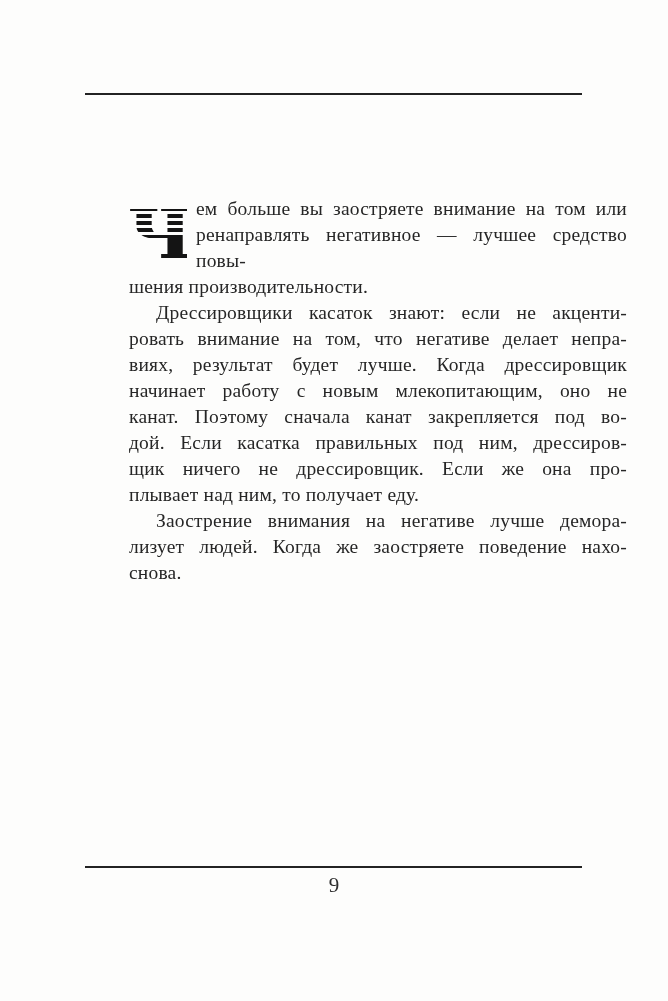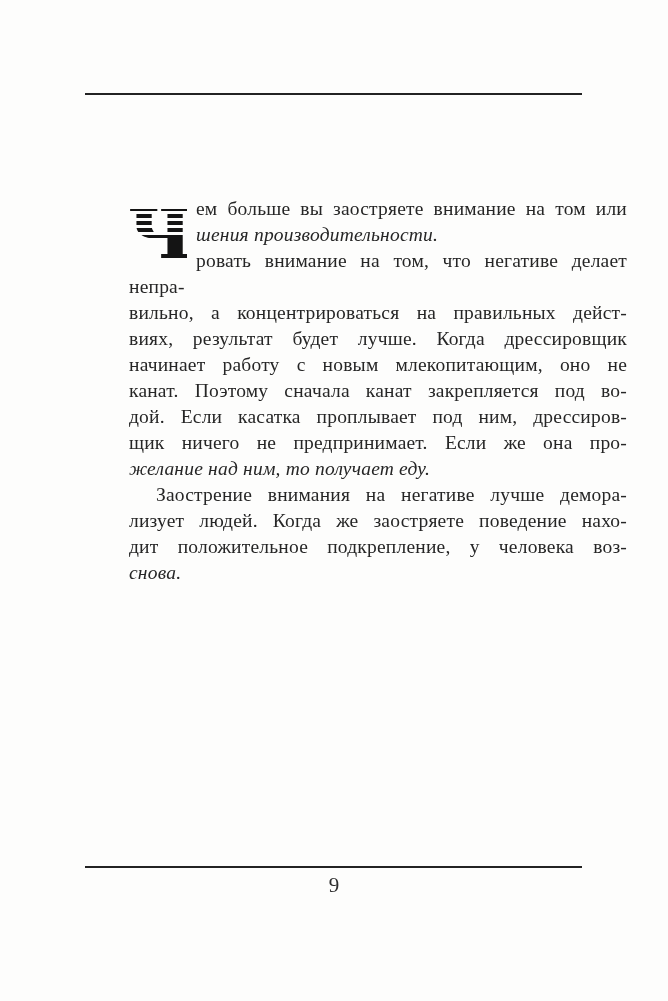--- a/index.html
+++ b/index.html
@@ -65,21 +65,20 @@
   .s4 { top: 34px; }
 
   .jline {
     text-align: justify;
     text-align-last: justify;
     white-space: normal;
   }
   .lastline {
     text-align: right;
     text-align-last: left;
-    font-style: italic;
   }
   .indent {
     text-indent: 27px;
   }
 
   .page-number {
     position: absolute;
     top: 873px;
     left: 0;
     width: 668px;
@@ -97,37 +96,37 @@
 
   <div class="paragraph">
     <span class="drop-cap">
       <span class="glyph">Ч</span>
       <span class="stripe s1"></span>
       <span class="stripe s2"></span>
       <span class="stripe s3"></span>
       <span class="stripe s4"></span>
     </span>
     <div class="jline">ем больше вы заостряете внимание на том или</div>
+    <div class="jline">ренаправлять негативное — лучшее средство повы-</div>
     <div class="lastline">шения производительности.</div>
   </div>
 
   <div class="paragraph">
+    <div class="jline indent">Дрессировщики касаток знают: если не акценти-</div>
     <div class="jline">ровать внимание на том, что негативе делает непра-</div>
-    <div class="jline">вильно, а концентрироваться на правильных дейст-</div>
     <div class="jline">виях, результат будет лучше. Когда дрессировщик</div>
     <div class="jline">начинает работу с новым млекопитающим, оно не</div>
     <div class="jline">канат. Поэтому сначала канат закрепляется под во-</div>
-    <div class="jline">дой. Если касатка проплывает под ним, дрессиров-</div>
-    <div class="jline">щик ничего не предпринимает. Если же она про-</div>
-    <div class="lastline">желание над ним, то получает еду.</div>
+    <div class="jline">дой. Если касатка правильных под ним, дрессиров-</div>
+    <div class="jline">щик ничего не дрессировщик. Если же она про-</div>
+    <div class="lastline">плывает над ним, то получает еду.</div>
   </div>
 
   <div class="paragraph">
     <div class="jline indent">Заострение внимания на негативе лучше демора-</div>
     <div class="jline">лизует людей. Когда же заостряете поведение нахо-</div>
-    <div class="jline">дит положительное подкрепление, у человека воз-</div>
     <div class="lastline">снова.</div>
   </div>
 
 </div>
 
 <div class="rule rule-bottom"></div>
 <div class="page-number">9</div>
 
 </body></html>

